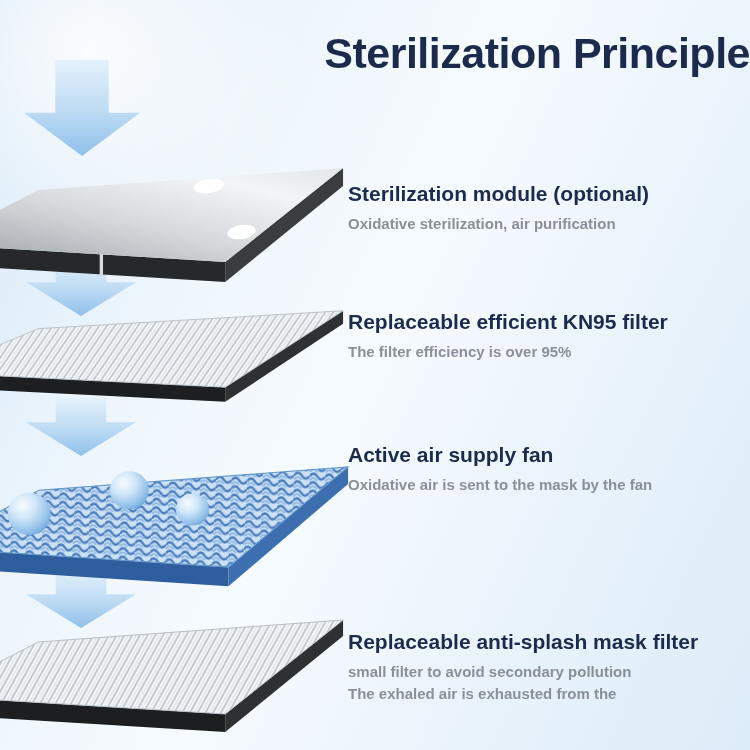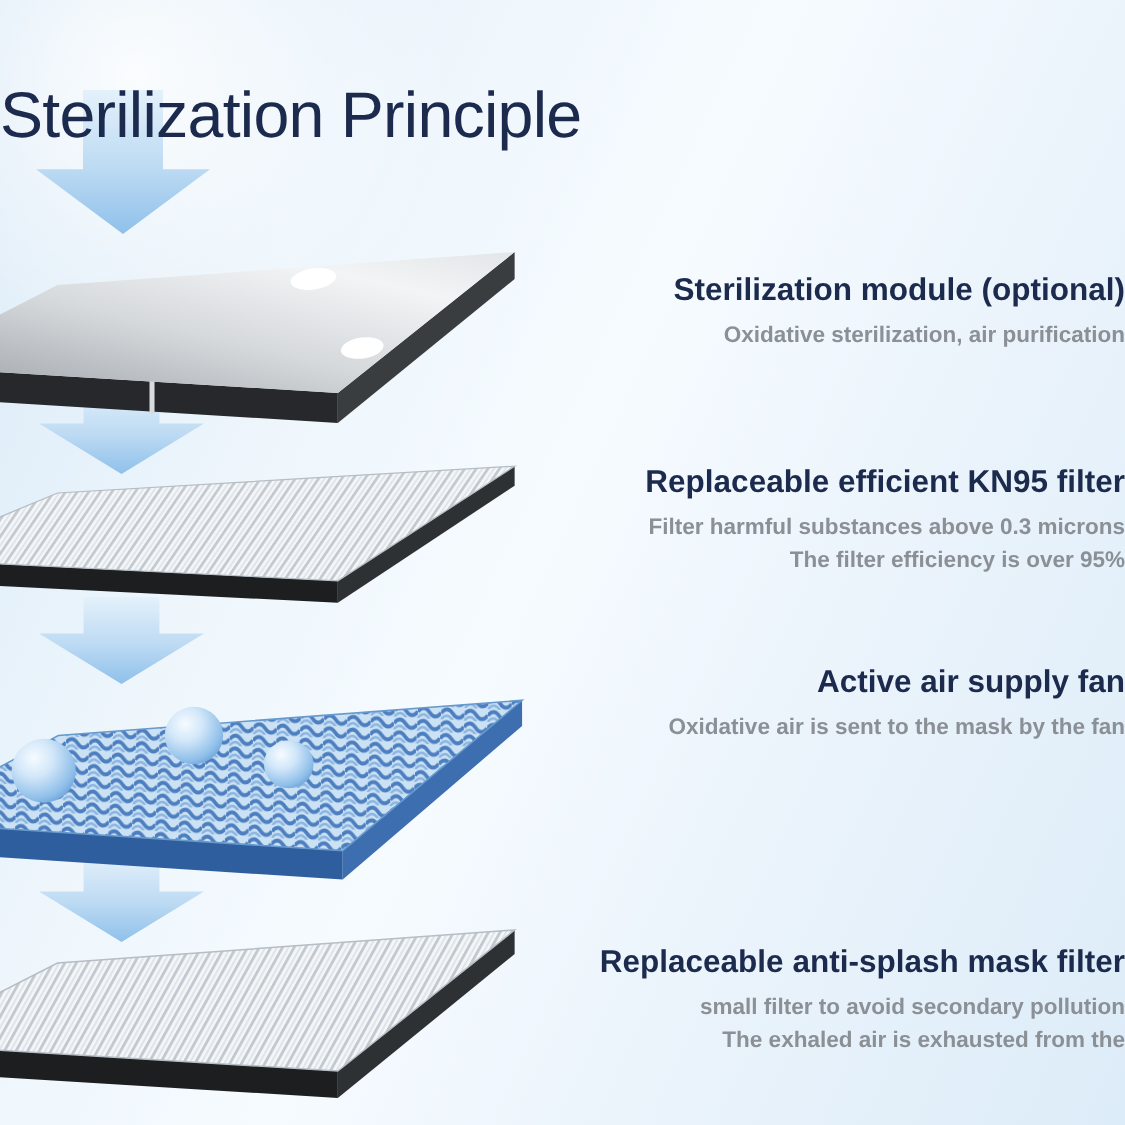--- a/index.html
+++ b/index.html
@@ -10,23 +10,23 @@
     font-family:"Liberation Sans", sans-serif;
     background:
       linear-gradient(115deg, #d8e9f7 0%, #eef6fc 28%, #f6fbff 48%, #eaf3fb 72%, #dcecf8 100%);
   }
   .page::before{
     content:"";position:absolute;left:-120px;top:-160px;width:420px;height:420px;
     background:radial-gradient(closest-side, rgba(255,255,255,.85), rgba(255,255,255,0));
     pointer-events:none;
   }
   .title{
-    position:absolute;top:24px;left:0;width:100%;
-    text-align:left;
-    font-size:43px;font-weight:400;letter-spacing:-.5px;
+    position:absolute;top:0;left:0;width:100%;
+    text-align:right;
+    font-size:43px;font-weight:700;letter-spacing:-.5px;
     color:#1b2a4d;z-index:4;
   }
   
   .arrow{
     position:absolute;z-index:1;
     background:linear-gradient(180deg,#e4f1fb 0%,#bcdaf3 55%,#8fc0ea 100%);
   }
   .arrow-1{
     left:24px;top:60px;width:116px;height:96px;
     clip-path:polygon(27% 0%,73% 0%,73% 55%,100% 55%,50% 100%,0% 55%,27% 55%);
@@ -40,21 +40,21 @@
   .arrow-4{top:570px;}
   
   .slab{position:absolute;z-index:2;left:0;}
   .slab svg{display:block;}
   .slab-module{top:140px;}
   .slab-kn95{top:288px;}
   .slab-fan{top:437px;}
   .slab-bottom{top:592px;}
   
   .label{
-    position:absolute;left:365px;z-index:3;width:385px;text-align:right;
+    position:absolute;left:348px;z-index:3;width:385px;
   }
   .label .head{
     font-size:21px;font-weight:700;color:#1c2b4d;
     white-space:nowrap;margin-bottom:7px;
   }
   .label .sub{
     font-size:15px;color:#8b9096;line-height:1.45;font-weight:bold;
   }
   .label-1{top:182px;}
   .label-2{top:310px;}
@@ -139,21 +139,20 @@
     </svg>
   </div>
 
   <div class="label label-1">
     <div class="head">Sterilization module (optional)</div>
     <div class="sub">Oxidative sterilization, air purification</div>
   </div>
 
   <div class="label label-2">
     <div class="head">Replaceable efficient KN95 filter</div>
-    <div class="sub">Filter harmful substances above 0.3 microns</div>
     <div class="sub">The filter efficiency is over 95%</div>
   </div>
 
   <div class="label label-3">
     <div class="head">Active air supply fan</div>
     <div class="sub">Oxidative air is sent to the mask by the fan</div>
   </div>
 
   <div class="label label-4">
     <div class="head">Replaceable anti-splash mask filter</div>

